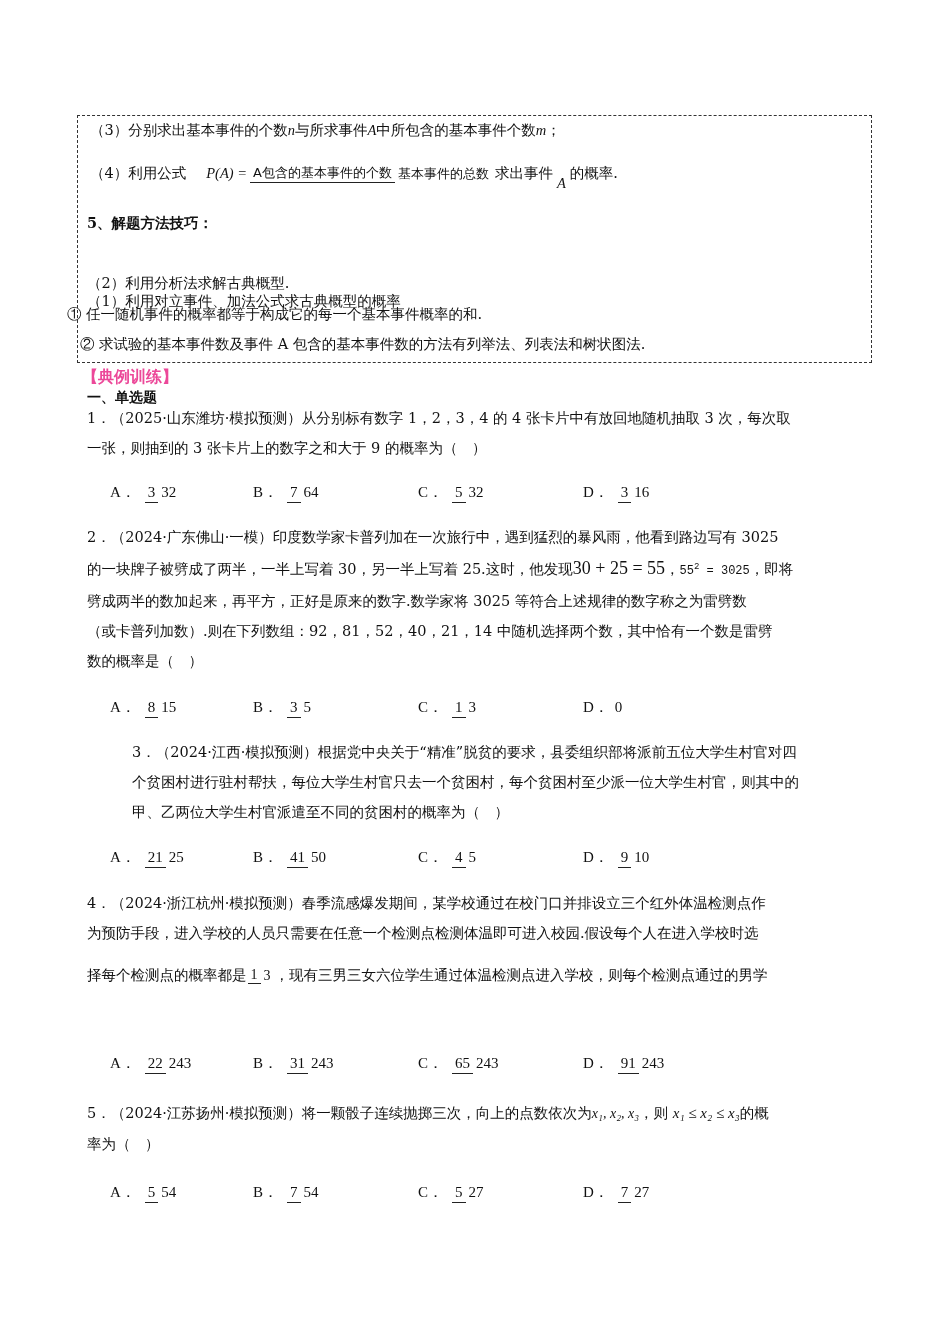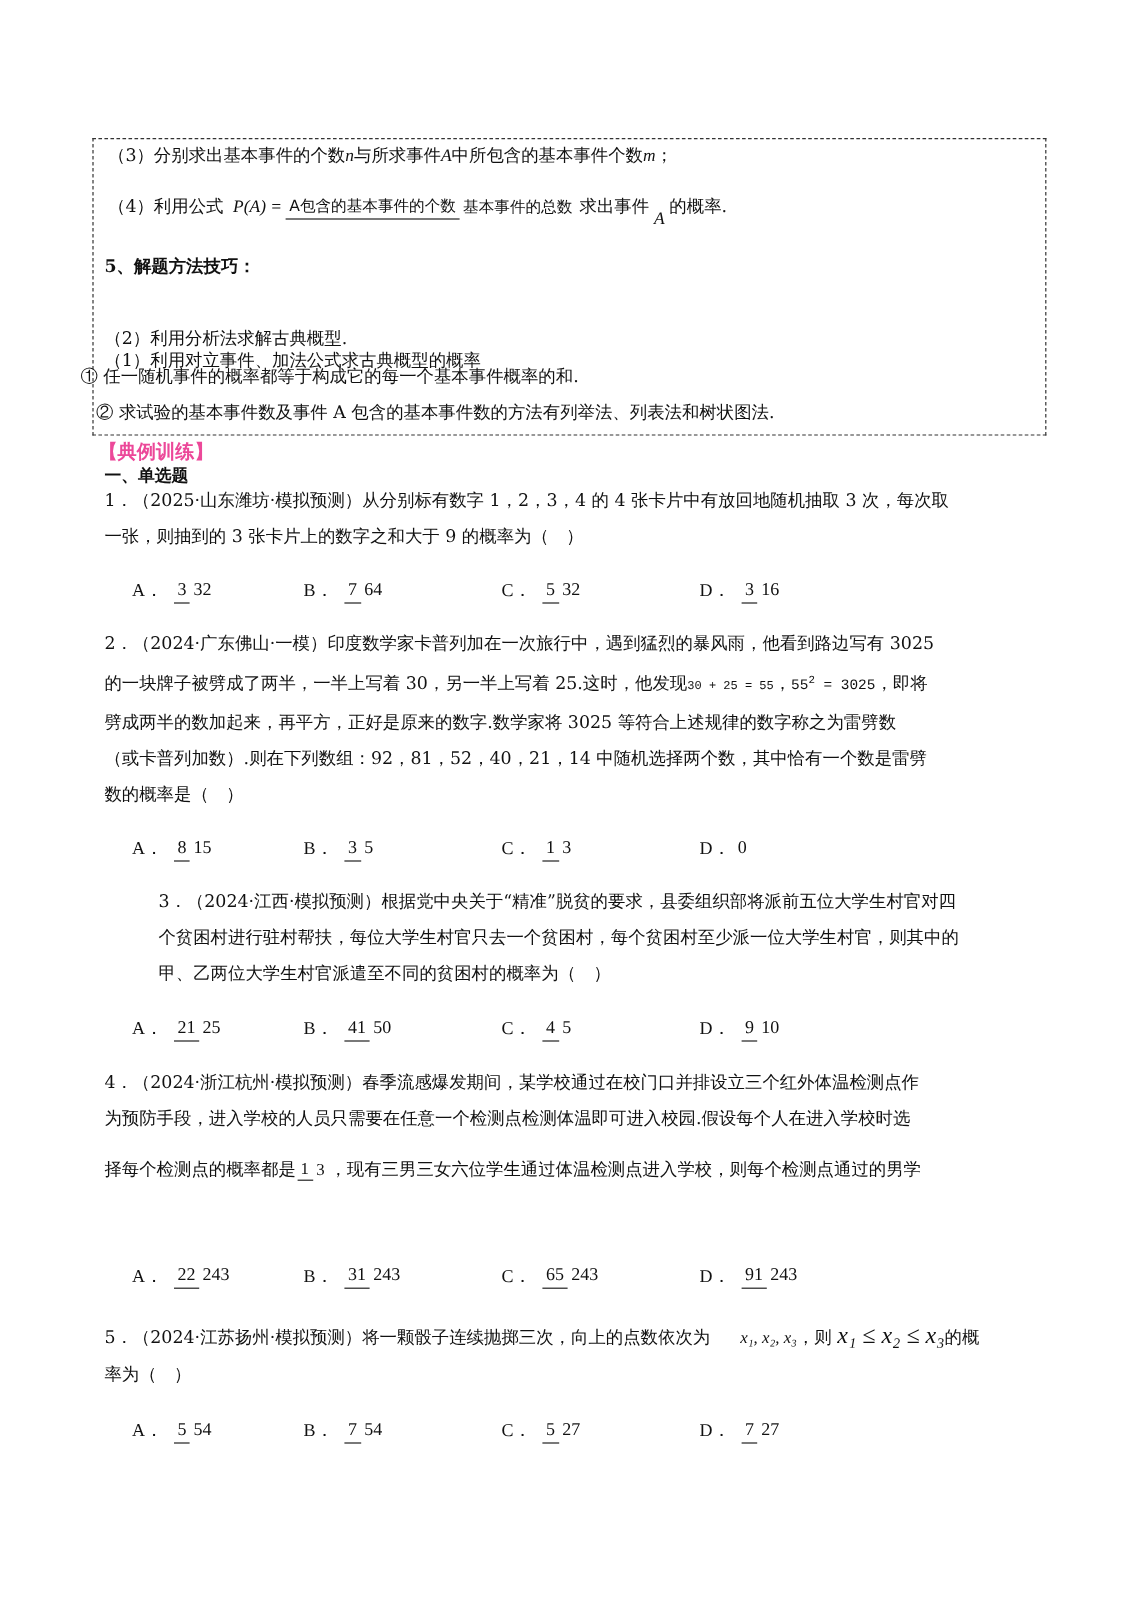--- a/index.html
+++ b/index.html
@@ -41,21 +41,21 @@
 <div class="page">
 
   <div class="box"></div>
 
   <div class="line" style="left:90px; top:120px;">
     <span>（3）分别求出基本事件的个数</span><span class="ital">n</span><span>与所求事件</span><span class="ital">A</span><span>中所包含的基本事件个数</span><span class="ital">m</span><span>；</span>
   </div>
 
   <div class="line" style="left:90px; top:152px; height:42px; display:flex; align-items:center;">
     <span>（4）利用公式</span>
-    <span class="ital" style="margin-left:8px;">P(A) =</span>
+    <span class="ital" style="margin-left:20px;">P(A) =</span>
     <span class="frac bigfrac">
       <span class="num" style="font-family:'DejaVu Sans',sans-serif;font-size:13px;">A包含的基本事件的个数</span>
       <span class="den" style="font-family:'DejaVu Sans',sans-serif;font-size:13px;">基本事件的总数</span>
     </span>
     <span>求出事件</span>
     <span class="ital" style="position:relative; top:10px; margin:0 4px;">A</span>
     <span>的概率.</span>
   </div>
 
   <div class="line bold" style="left:87px; top:213px;">5、解题方法技巧：</div>
@@ -98,21 +98,21 @@
         <span class="frac">
           <span class="num">3</span>
           <span class="den">16</span>
         </span>
       </div>
   </div>
 
   <div class="q" style="top:522px;">
     <div>2．（2024·广东佛山·一模）印度数学家卡普列加在一次旅行中，遇到猛烈的暴风雨，他看到路边写有 3025</div>
     <div>
-      <span>的一块牌子被劈成了两半，一半上写着 30，另一半上写着 25.这时，他发现</span><span style="font-family:Liberation Mono, monospace;font-size:10px;">30 + 25 = 55</span><span>，</span><span style="font-family:Liberation Mono, monospace;font-size:12px;"><span>55</span><span class="sup">2</span><span> = 3025</span></span><span>，即将</span>
+      <span>的一块牌子被劈成了两半，一半上写着 30，另一半上写着 25.这时，他发现</span><span style="font-family:Liberation Serif, serif;font-size:18px;">30 + 25 = 55</span><span>，</span><span style="font-family:Liberation Mono, monospace;font-size:12px;"><span>55</span><span class="sup">2</span><span> = 3025</span></span><span>，即将</span>
     </div>
     <div>劈成两半的数加起来，再平方，正好是原来的数字.数学家将 3025 等符合上述规律的数字称之为雷劈数</div>
     <div>（或卡普列加数）.则在下列数组：92，81，52，40，21，14 中随机选择两个数，其中恰有一个数是雷劈</div>
     <div>数的概率是（　）</div>
   </div>
   <div class="opts" style="top:684px;">
     <div class="opt" style="left:0;">
         <span class="lbl">A．</span>
         <span class="frac">
           <span class="num">8</span>
@@ -213,21 +213,21 @@
         <span class="lbl">D．</span>
         <span class="frac">
           <span class="num">91</span>
           <span class="den">243</span>
         </span>
       </div>
   </div>
 
   <div class="q" style="top:1098px;">
     <div>
-      <span>5．（2024·江苏扬州·模拟预测）将一颗骰子连续抛掷三次，向上的点数依次为</span><span class="ital" style="font-size:14px;padding-left:25px;">x₁, x₂, x₃</span><span>，则 </span><span class="ital" style="font-size:20px;">x₁ ≤ x₂ ≤ x₃</span><span>的概</span>
+      <span>5．（2024·江苏扬州·模拟预测）将一颗骰子连续抛掷三次，向上的点数依次为</span><span class="ital" style="font-size:14px;">x₁, x₂, x₃</span><span>，则 </span><span class="ital" style="font-size:15px;">x₁ ≤ x₂ ≤ x₃</span><span>的概</span>
     </div>
     <div>率为（　）</div>
   </div>
   <div class="opts" style="top:1169px;">
     <div class="opt" style="left:0;">
         <span class="lbl">A．</span>
         <span class="frac">
           <span class="num">5</span>
           <span class="den">54</span>
         </span>

